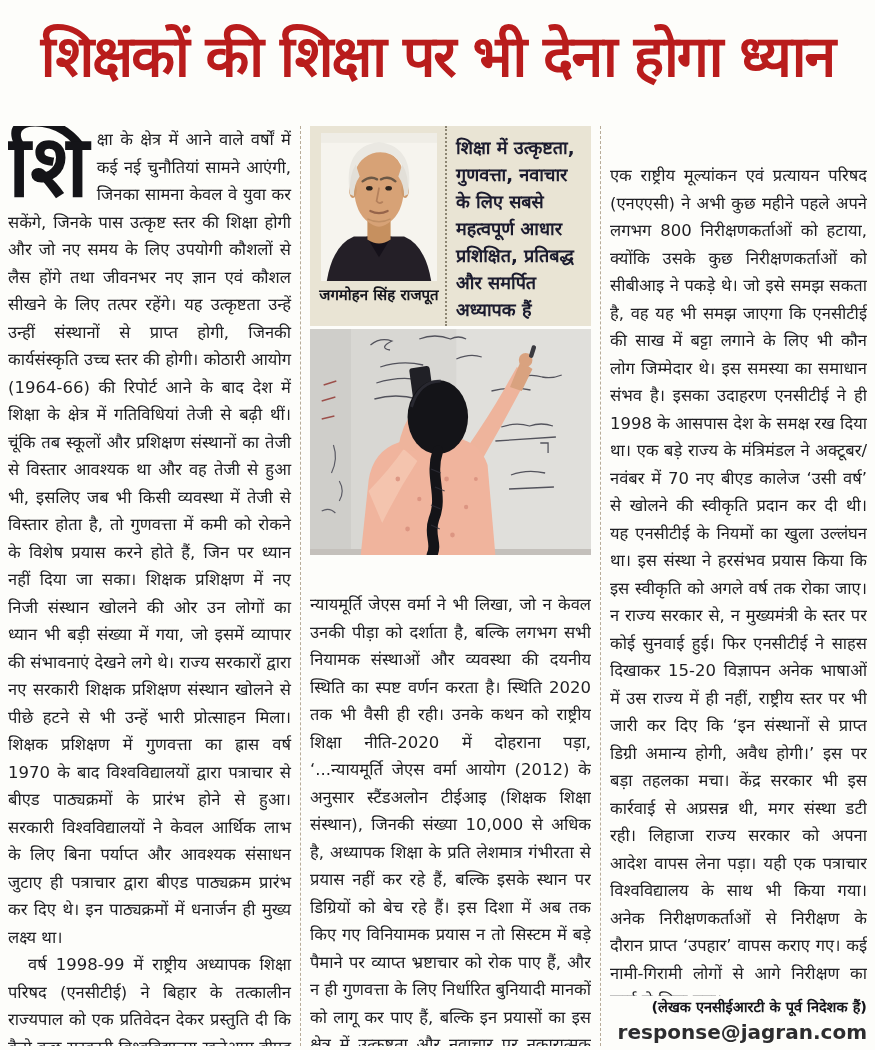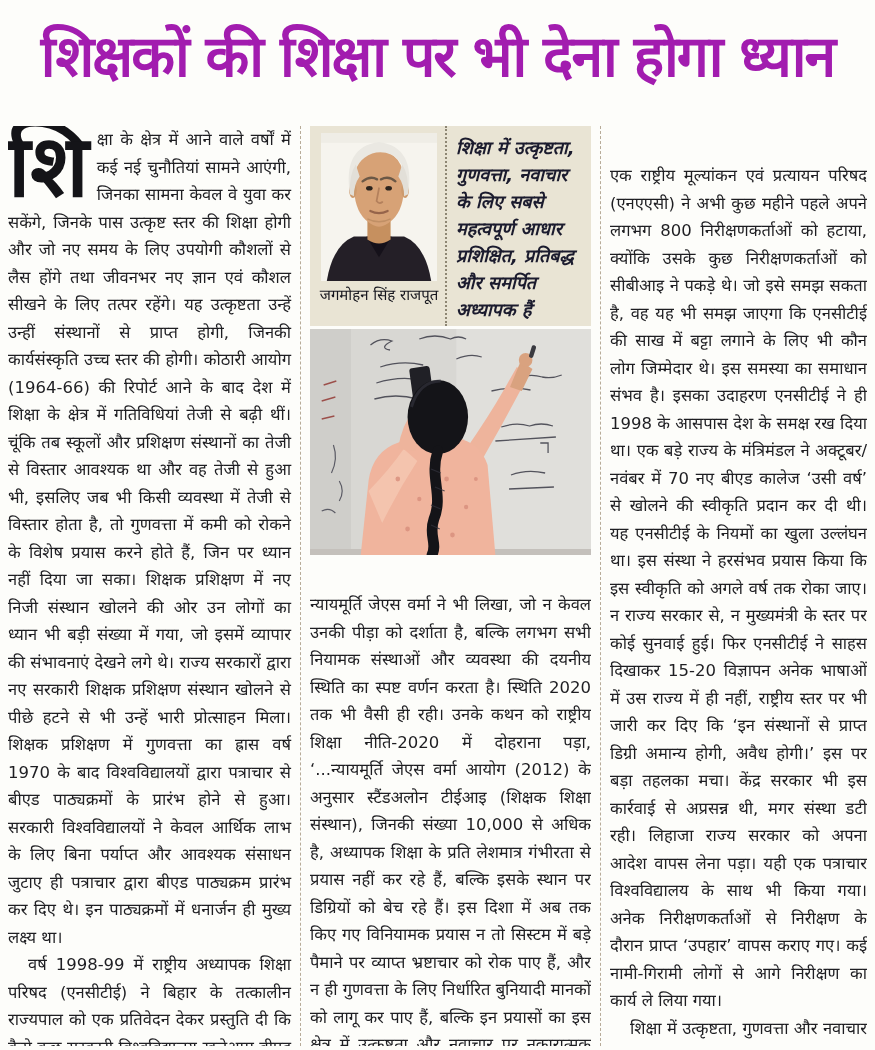--- a/index.html
+++ b/index.html
@@ -1,39 +1,39 @@
 <!DOCTYPE html>
 <html lang="hi"><head>
 <meta charset="utf-8">
 <style>
   html,body{margin:0;padding:0;background:#ffffff;}
   .page{width:875px;height:1050px;background:#fdfdfa;position:relative;overflow:hidden;
         font-family:"DejaVu Sans",sans-serif;color:#1e1e22;}
   .headline{position:absolute;top:8px;left:6px;right:6px;height:104px;
         font-size:57px;line-height:96px;font-weight:700;text-align:center;
-        color:#a21caf;letter-spacing:-2px;white-space:nowrap;overflow:hidden;}
+        color:#b91c1c;letter-spacing:-2px;white-space:nowrap;overflow:hidden;}
   .columns{position:absolute;top:126px;left:8px;right:8px;bottom:4px;display:flex;}
   .col{box-sizing:border-box;overflow:hidden;}
   .col1{width:292px;padding-right:9px;}
   .col2{width:301px;padding:0 9px;border-left:1px dashed #b7ab98;border-right:1px dashed #b7ab98;
         display:flex;flex-direction:column;}
   .col3{flex:1;padding-left:9px;display:flex;flex-direction:column;}
   .body-para{margin:0;font-size:16.5px;line-height:27.5px;text-align:justify;color:#1e1e22;}
   .body-para.indent{text-indent:20px;}
   .dropcap{float:left;font-size:86px;line-height:76px;font-weight:700;color:#141418;
         padding:2px 8px 0 0;}
   .flex-body{flex:1;overflow:hidden;margin-top:36px;}
   
   .author-box{height:200px;background:#e9e4d4;display:flex;flex-shrink:0;}
   .portrait-wrap{width:128px;padding:7px 2px 0 5px;display:flex;flex-direction:column;align-items:center;}
   .portrait-svg{width:116px;height:148px;display:block;}
-  .author-name{font-weight:400;font-size:15px;line-height:20px;text-align:center;
+  .author-name{font-weight:700;font-size:15px;line-height:20px;text-align:center;
         color:#14141c;padding-top:4px;white-space:nowrap;}
   .quote-wrap{flex:1;border-left:2px dotted #8d permanently;}
-  .quote-wrap{flex:1;border-left:2px dotted #8d8673;padding:8px 12px 0 9px;font-style:italic;}
+  .quote-wrap{flex:1;border-left:2px dotted #8d8673;padding:8px 12px 0 9px;}
   .quote-text{font-weight:700;font-size:18px;line-height:27px;color:#1b1b2e;text-align:left;}
   
   .photo-wrap{height:226px;margin-top:3px;flex-shrink:0;}
   .photo-svg{width:100%;height:100%;display:block;}
   .caption{height:26px;flex-shrink:0;font-size:15px;font-weight:700;color:#16161a;
         padding-top:2px;white-space:nowrap;overflow:hidden;}
   .caption .bullet{font-size:10px;vertical-align:2px;color:#4a4a4a;padding:0 3px;}
   
   .credit-line{flex-shrink:0;text-align:right;font-weight:700;font-size:14.5px;line-height:22px;color:#15151a;}
   .email-line{flex-shrink:0;text-align:right;font-weight:700;font-size:20px;line-height:28px;color:#2d2d2f;}
@@ -159,16 +159,18 @@
         <p class="body-para">न्यायमूर्ति जेएस वर्मा ने भी लिखा, जो न केवल उनकी पीड़ा को दर्शाता है, बल्कि लगभग सभी नियामक संस्थाओं और व्यवस्था की दयनीय स्थिति का स्पष्ट वर्णन करता है। स्थिति 2020 तक भी वैसी ही रही। उनके कथन को राष्ट्रीय शिक्षा नीति-2020 में दोहराना पड़ा, ‘...न्यायमूर्ति जेएस वर्मा आयोग (2012) के अनुसार स्टैंडअलोन टीईआइ (शिक्षक शिक्षा संस्थान), जिनकी संख्या 10,000 से अधिक है, अध्यापक शिक्षा के प्रति लेशमात्र गंभीरता से प्रयास नहीं कर रहे हैं, बल्कि इसके स्थान पर डिग्रियों को बेच रहे हैं। इस दिशा में अब तक किए गए विनियामक प्रयास न तो सिस्टम में बड़े पैमाने पर व्याप्त भ्रष्टाचार को रोक पाए हैं, और न ही गुणवत्ता के लिए निर्धारित बुनियादी मानकों को लागू कर पाए हैं, बल्कि इन प्रयासों का इस क्षेत्र में उत्कृष्टता और नवाचार पर नकारात्मक प्रभाव पड़ा है।’</p>
 
       </div>
     </div>
 
     <div class="col col3">
       <div class="flex-body">
         <p class="body-para">एक राष्ट्रीय मूल्यांकन एवं प्रत्यायन परिषद (एनएएसी) ने अभी कुछ महीने पहले अपने लगभग 800 निरीक्षणकर्ताओं को हटाया, क्योंकि उसके कुछ निरीक्षणकर्ताओं को सीबीआइ ने पकड़े थे। जो इसे समझ सकता है, वह यह भी समझ जाएगा कि एनसीटीई की साख में बट्टा लगाने के लिए भी कौन लोग जिम्मेदार थे। इस समस्या का समाधान संभव है। इसका उदाहरण एनसीटीई ने ही 1998 के आसपास देश के समक्ष रख दिया था। एक बड़े राज्य के मंत्रिमंडल ने अक्टूबर/नवंबर में 70 नए बीएड कालेज ‘उसी वर्ष’ से खोलने की स्वीकृति प्रदान कर दी थी। यह एनसीटीई के नियमों का खुला उल्लंघन था। इस संस्था ने हरसंभव प्रयास किया कि इस स्वीकृति को अगले वर्ष तक रोका जाए। न राज्य सरकार से, न मुख्यमंत्री के स्तर पर कोई सुनवाई हुई। फिर एनसीटीई ने साहस दिखाकर 15-20 विज्ञापन अनेक भाषाओं में उस राज्य में ही नहीं, राष्ट्रीय स्तर पर भी जारी कर दिए कि ‘इन संस्थानों से प्राप्त डिग्री अमान्य होगी, अवैध होगी।’ इस पर बड़ा तहलका मचा। केंद्र सरकार भी इस कार्रवाई से अप्रसन्न थी, मगर संस्था डटी रही। लिहाजा राज्य सरकार को अपना आदेश वापस लेना पड़ा। यही एक पत्राचार विश्वविद्यालय के साथ भी किया गया। अनेक निरीक्षणकर्ताओं से निरीक्षण के दौरान प्राप्त ‘उपहार’ वापस कराए गए। कई नामी-गिरामी लोगों से आगे निरीक्षण का कार्य ले लिया गया।</p>
         <p class="body-para indent">शिक्षा में उत्कृष्टता, गुणवत्ता और नवाचार के लिए सबसे महत्वपूर्ण आधार प्रशिक्षित, प्रतिबद्ध और समर्पित अध्यापक हैं। किसी भी स्कूल या बड़े संस्थान की साख उसके अध्यापकों, प्राध्यापकों और प्रबंधकों की नियति, लगनशीलता, कर्मठता और सत्य-निष्ठा पर निर्भर करती है। इस शाश्वत सत्य को सरकारों को ही नहीं, बल्कि राष्ट्र और समाज को भी स्वीकार करना होगा। उसे हर स्वीकृत पद पर नियमित नियुक्ति पद खाली होने से पहले पूरी करनी होगी। देश के सामने इसके अलावा और कोई विकल्प नहीं है।</p>
       </div>
+      <div class="credit-line">(लेखक एनसीईआरटी के पूर्व निदेशक हैं)</div>
+      <div class="email-line">response@jagran.com</div>
     </div>
 
   </div>
 </div>
 
 </body></html>

